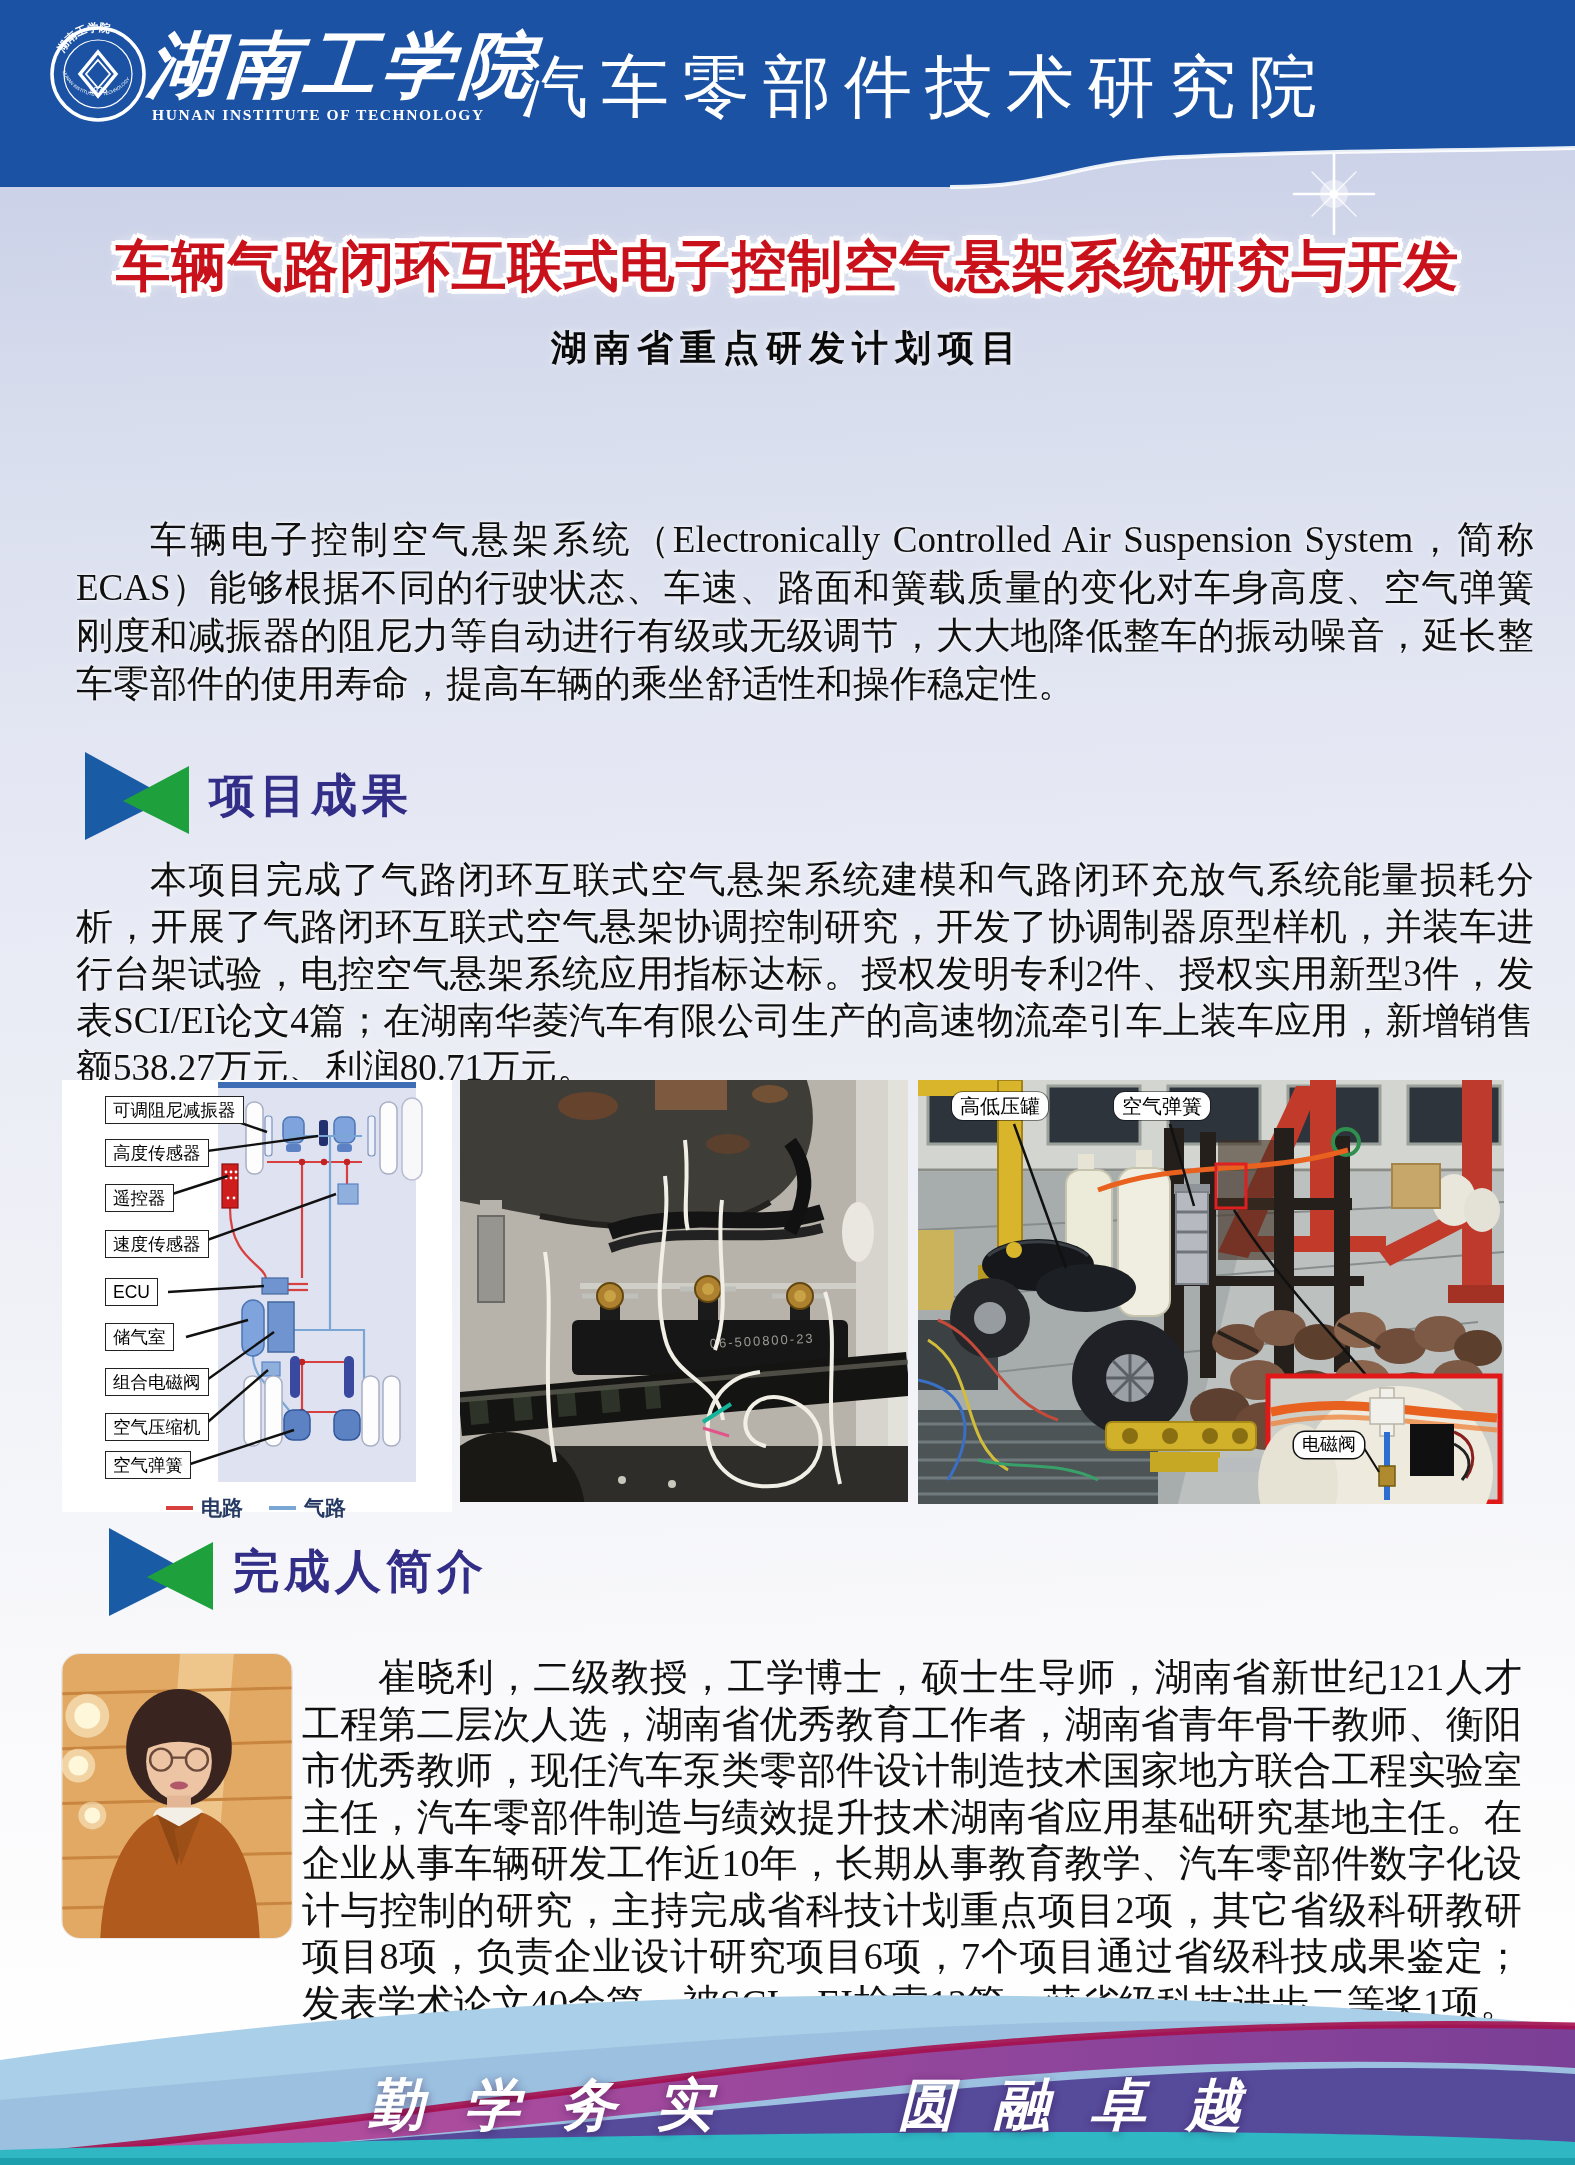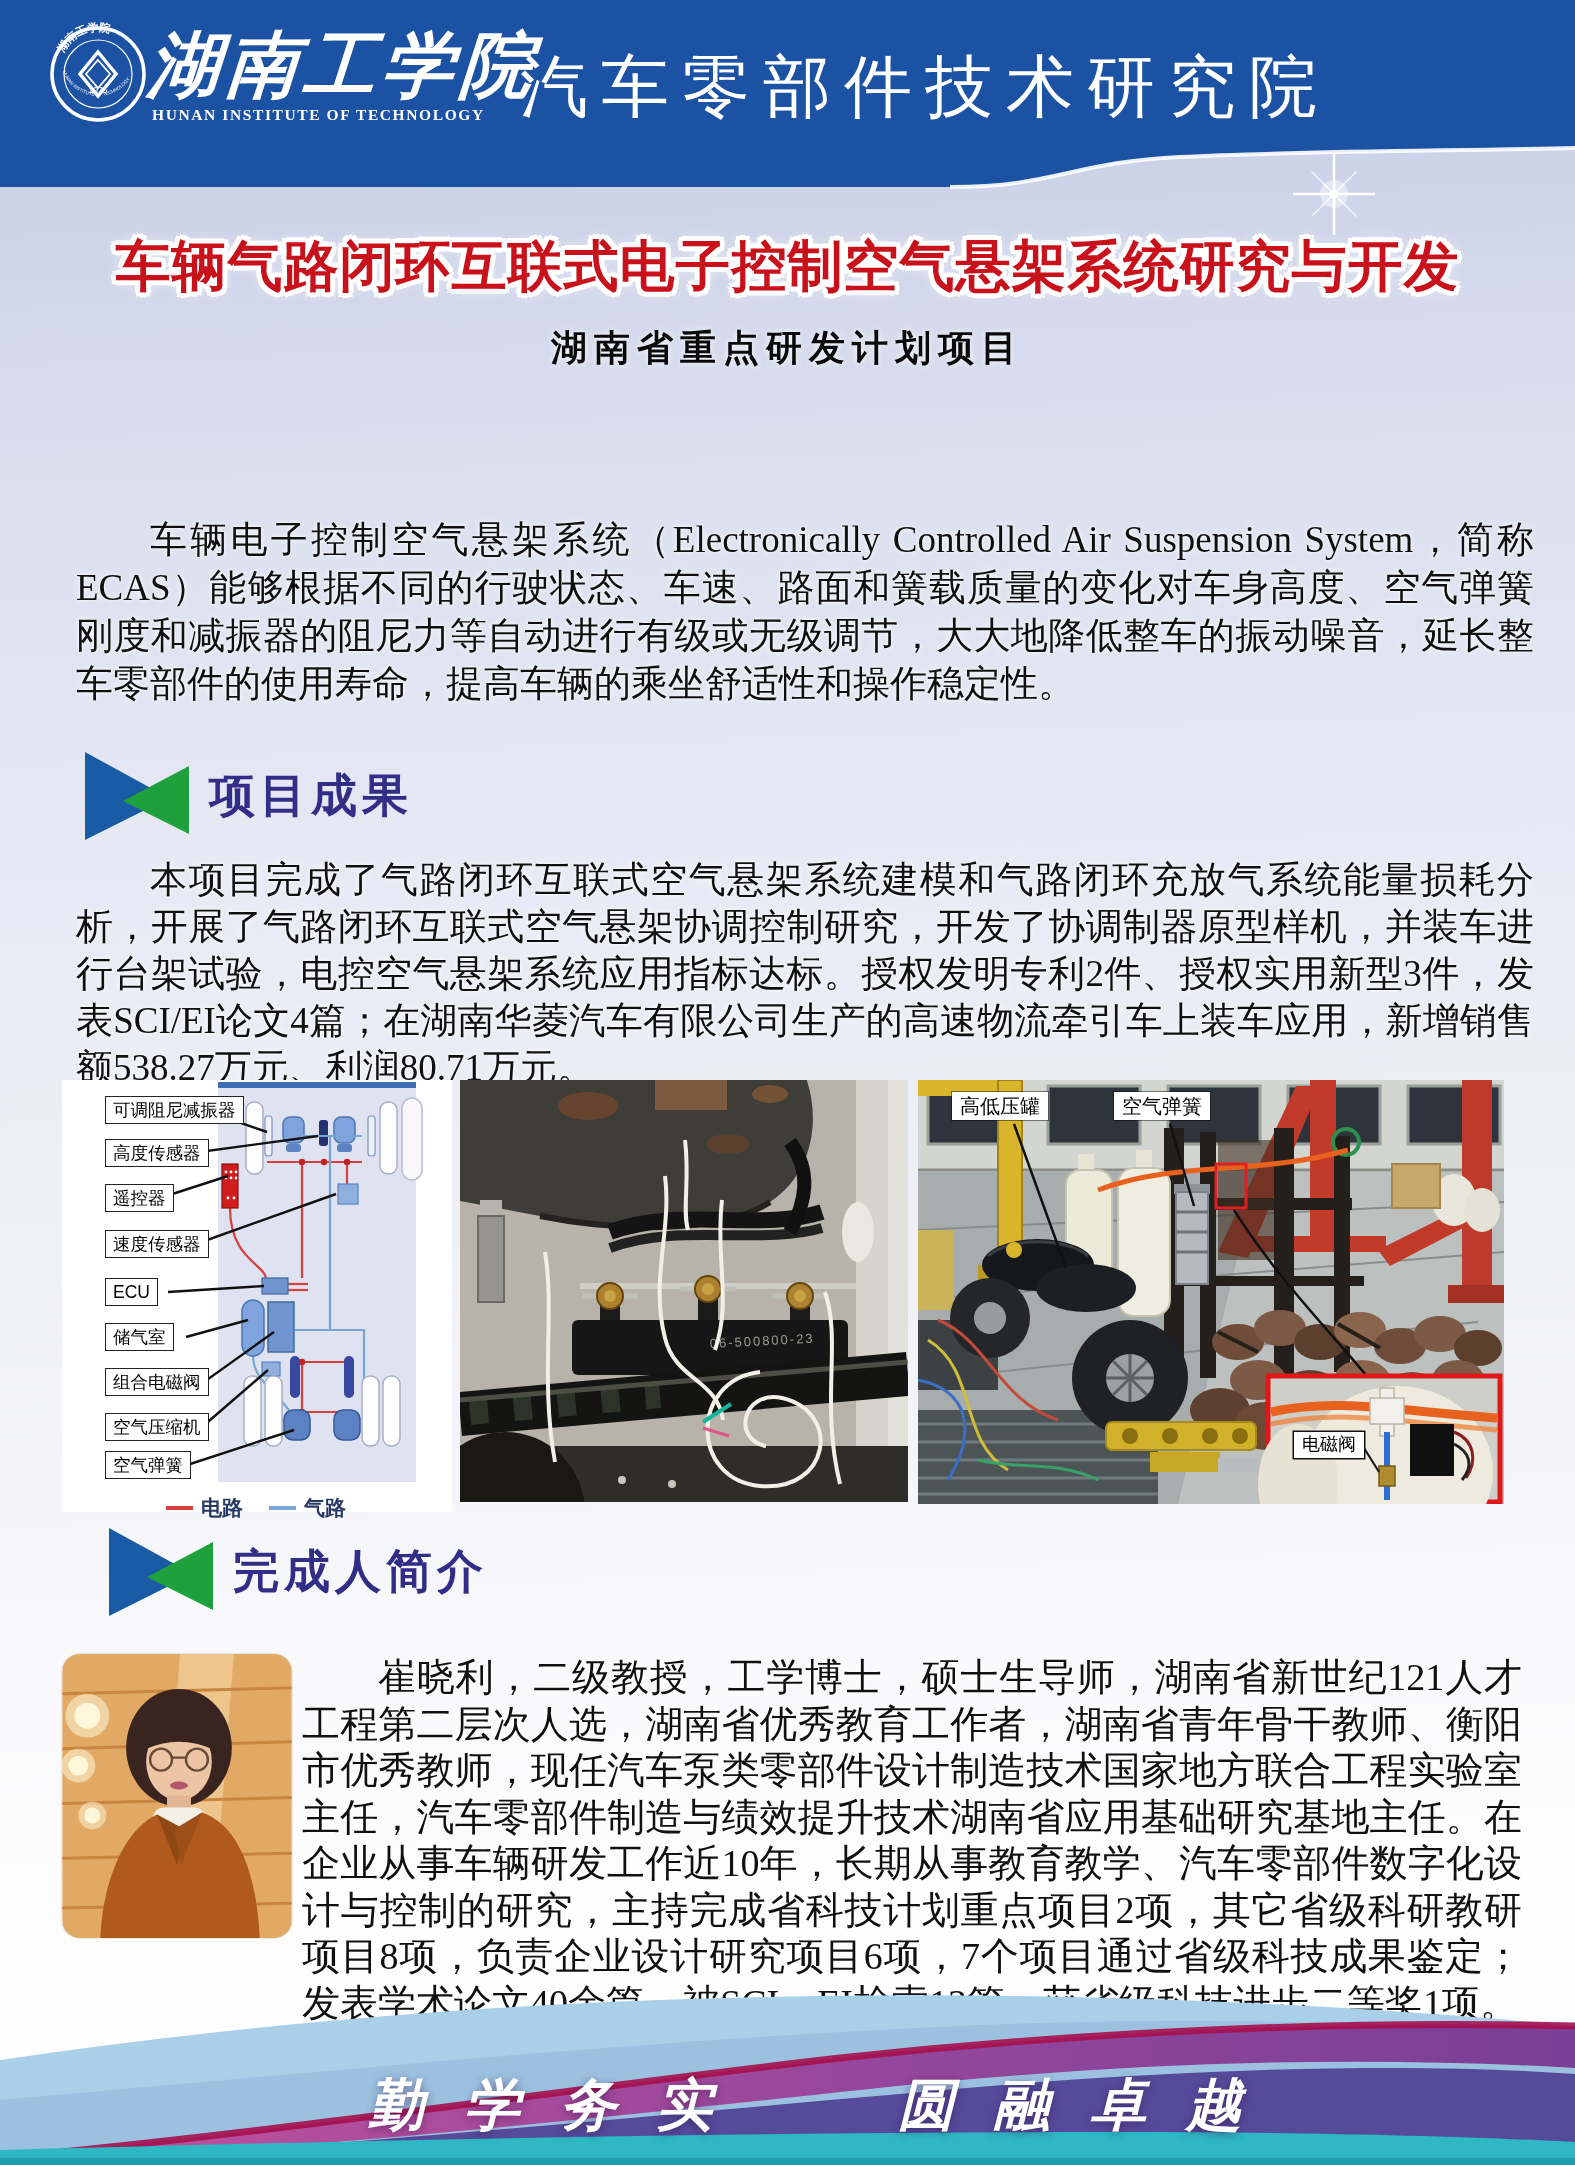--- a/index.html
+++ b/index.html
@@ -29,21 +29,21 @@
   
   .para{font-family:"Liberation Serif",serif;font-size:37px;line-height:48px;color:#101010;
     text-align:justify;text-indent:74px;margin:16px;
     text-shadow:0 0 3px rgba(255,255,255,.95),0 0 7px rgba(255,255,255,.7);}
   
   .fig{background:#fff;}
   .fig svg{display:block;width:100%;height:100%;}
   .dlabel{position:absolute;background:#fff;border:1.5px solid #222;color:#000;
     font-size:17.5px;line-height:1.15;padding:3px 7px;white-space:nowrap;}
   .blabel{position:absolute;background:#fff;color:#000;font-size:20px;line-height:1.1;
-    padding:3px 8px;white-space:nowrap;box-shadow:0 0 0 1px rgba(0,0,0,.45);}
+    padding:3px 8px;white-space:nowrap;box-shadow:0 0 0 1px rgba(0,0,0,.45);border-radius:11px;}
   .legend{position:absolute;left:104px;top:402px;display:flex;align-items:center;gap:26px;
     font-family:"Liberation Serif",serif;font-size:21px;color:#273a63;font-weight:bold;}
   .legend .dash{display:inline-block;width:27px;height:4px;margin-right:8px;vertical-align:middle;}
   .legend .item{display:flex;align-items:center;margin-top:12px;}
   
   .bio{left:62px;top:1616px;width:1460px;display:flex;gap:10px;margin-top:38px;}
   .bio-photo{flex:0 0 230px;width:230px;height:284px;border-radius:18px;overflow:hidden;box-shadow:0 0 0 1px rgba(0,0,0,.08);}
   .bio-photo svg{display:block;width:100%;height:100%;}
   .bio p{flex:1;font-family:"Liberation Serif",serif;font-size:38px;line-height:46.5px;color:#101010;
     text-align:justify;text-indent:76px;margin:0;

